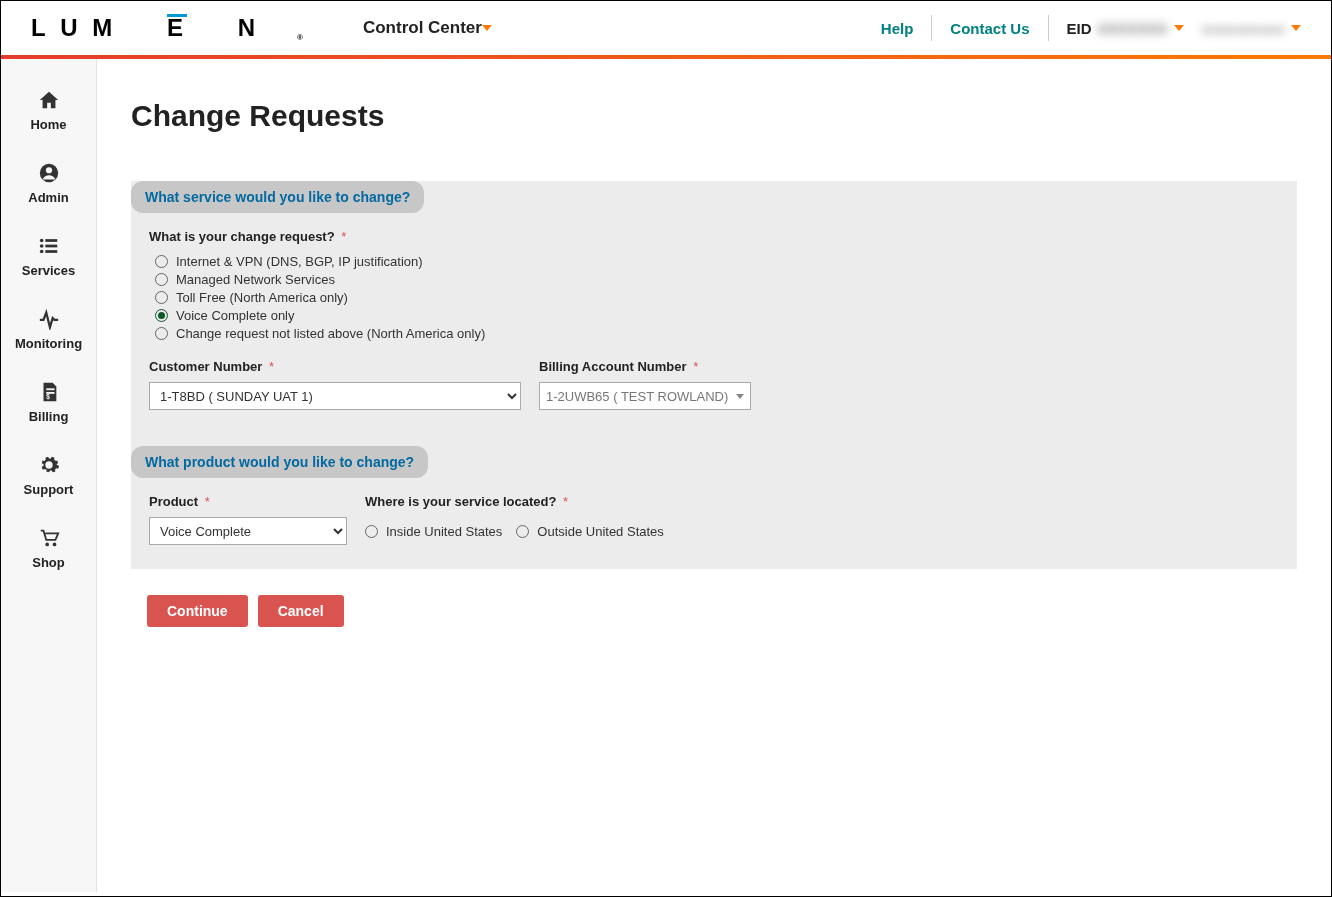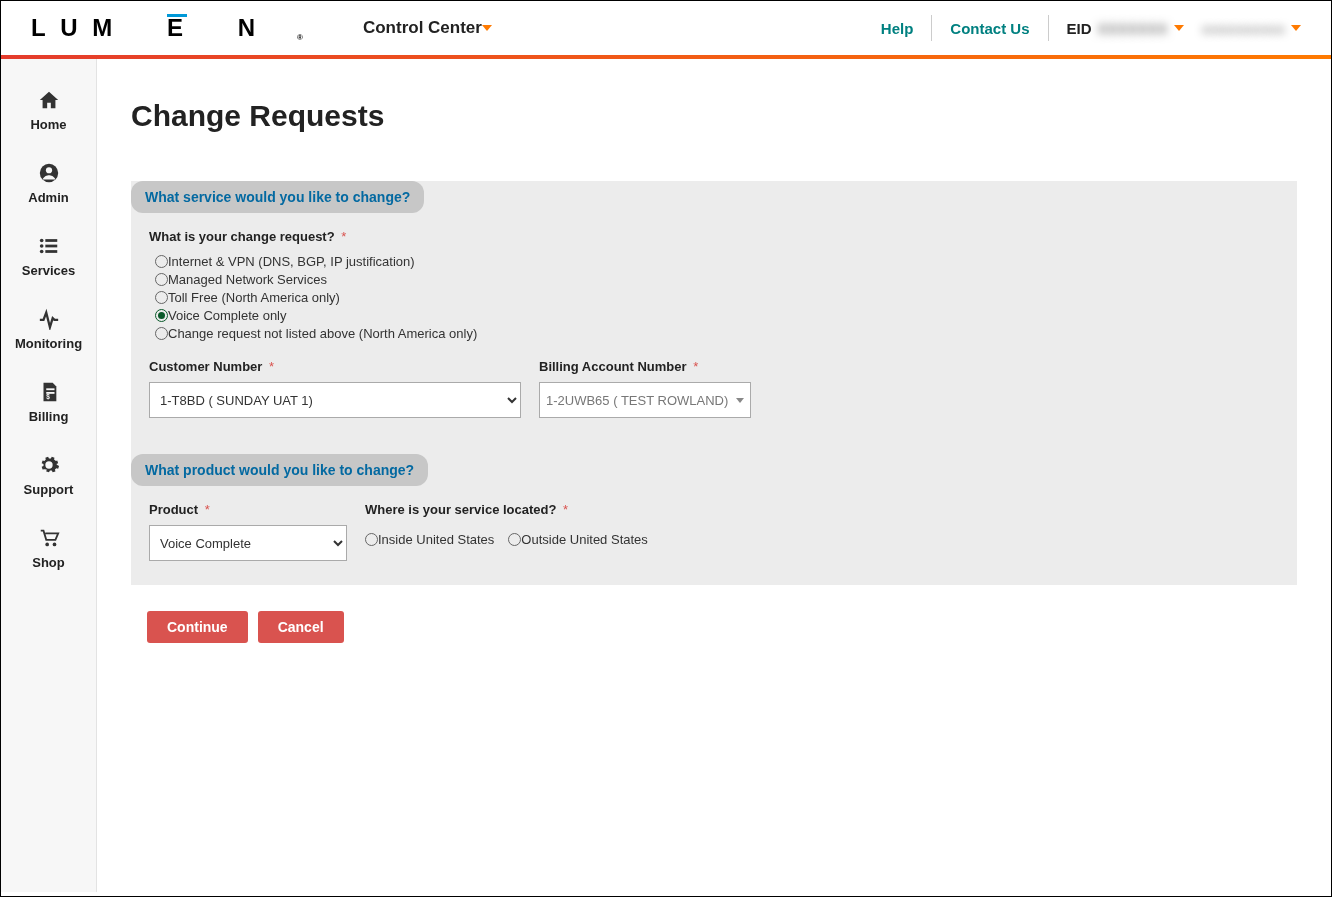--- a/index.html
+++ b/index.html
@@ -163,20 +163,21 @@
 
   .radio-list {
     margin: 10px 0 18px 6px;
     display: flex;
     flex-direction: column;
     gap: 3px;
   }
   .radio-item {
     display: flex;
     align-items: center;
+    gap: 8px;
     font-size: 13px;
     color: #333;
   }
   .radio-visual {
     width: 13px; height: 13px;
     border: 1.5px solid #666;
     border-radius: 50%;
     display: flex; align-items: center; justify-content: center;
     flex-shrink: 0;
   }
@@ -193,21 +194,21 @@
     gap: 18px;
     align-items: flex-start;
   }
   .col {
     display: flex;
     flex-direction: column;
     gap: 8px;
   }
 
   select, .fake-select {
-    height: 36px;
+    height: 28px;
     border: 1px solid #aaa;
     background: #fff;
     padding: 0 6px;
     font-size: 13px;
     color: #333;
   }
   .fake-select {
     display: flex;
     align-items: center;
     justify-content: space-between;

